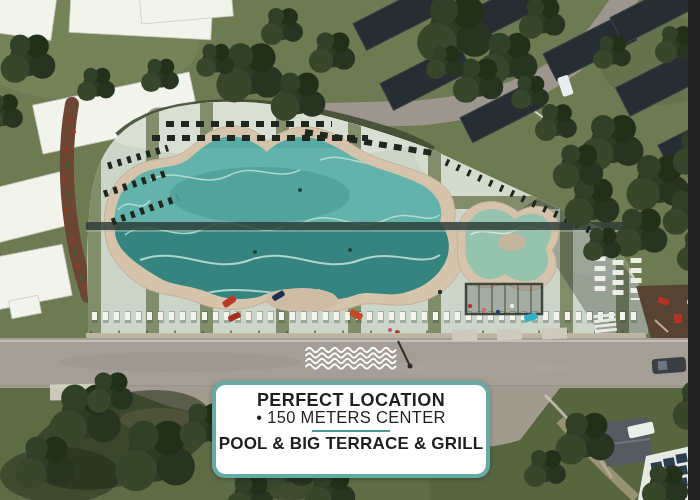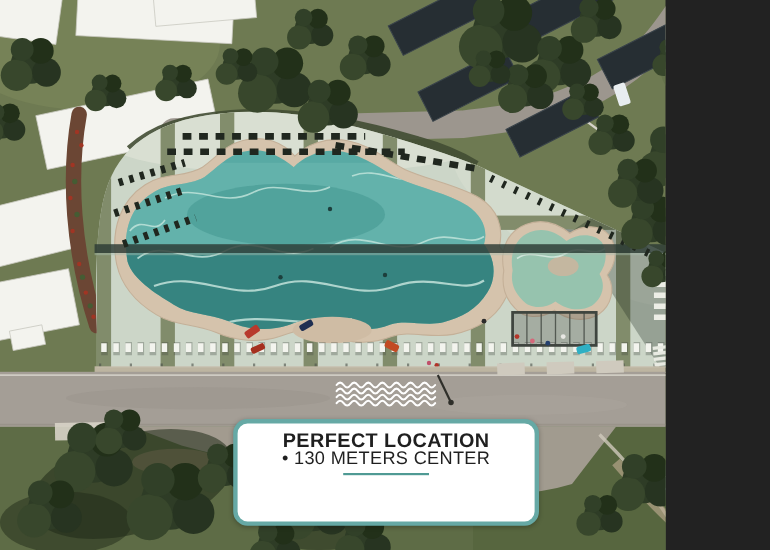--- a/index.html
+++ b/index.html
@@ -1,16 +1,16 @@
 <!DOCTYPE html>
 <html><head>
 <meta charset="utf-8">
 <style>
   html,body{margin:0;padding:0;background:#222;}
-  .stage{position:relative;width:605px;height:500px;overflow:hidden;font-family:"Liberation Sans",sans-serif;}
+  .stage{position:relative;width:688px;height:500px;overflow:hidden;font-family:"Liberation Sans",sans-serif;}
   .scene{position:absolute;left:0;top:0;z-index:0;display:block;}
   .waves{position:absolute;left:304px;top:346px;width:94px;height:24px;z-index:2;}
   .info-card{
     position:absolute;left:212px;top:381px;width:278px;height:97px;
     box-sizing:border-box;background:#ffffff;border:4px solid #66a9a5;border-radius:13px;
     display:flex;flex-direction:column;align-items:center;text-align:center;
     color:#1f1f1f;box-shadow:0 1px 5px rgba(0,0,0,.28);z-index:3;
   }
   .card-title{margin-top:6px;font-size:18px;font-weight:700;letter-spacing:.4px;line-height:18px;}
   .card-line{font-size:16.5px;font-weight:400;letter-spacing:.3px;line-height:17px;}
@@ -311,17 +311,18 @@
         <path transform="translate(0,4)" d="M2 0q3.2 -4.4 6.4 0t6.4 0t6.4 0t6.4 0t6.4 0t6.4 0t6.4 0t6.4 0t6.4 0t6.4 0t6.4 0t6.4 0t6.4 0t6.4 0" stroke="#ffffff"></path>
         <path transform="translate(0,9.5)" d="M2 0q3.2 -4.4 6.4 0t6.4 0t6.4 0t6.4 0t6.4 0t6.4 0t6.4 0t6.4 0t6.4 0t6.4 0t6.4 0t6.4 0t6.4 0t6.4 0" stroke="#ffffff"></path>
         <path transform="translate(0,15)" d="M2 0q3.2 -4.4 6.4 0t6.4 0t6.4 0t6.4 0t6.4 0t6.4 0t6.4 0t6.4 0t6.4 0t6.4 0t6.4 0t6.4 0t6.4 0t6.4 0" stroke="#ffffff"></path>
         <path transform="translate(0,20.5)" d="M2 0q3.2 -4.4 6.4 0t6.4 0t6.4 0t6.4 0t6.4 0t6.4 0t6.4 0t6.4 0t6.4 0t6.4 0t6.4 0t6.4 0t6.4 0t6.4 0" stroke="#ffffff"></path>
       </g>
     </svg>
   </div>
 
   <div class="info-card" style="border-color: rgb(102, 169, 165); background: rgb(255, 255, 255); color: rgb(31, 31, 31);">
     <div class="card-title">PERFECT LOCATION</div>
-    <div class="card-line">• 130 METERS CENTER</div>
+    <div class="card-line">• 150 METERS CENTER</div>
     <div class="card-divider" style="background: rgb(79, 154, 148);"></div>
+    <div class="card-footer">POOL &amp; BIG TERRACE &amp; GRILL</div>
   </div>
 
 </div>
 
 </body></html>

